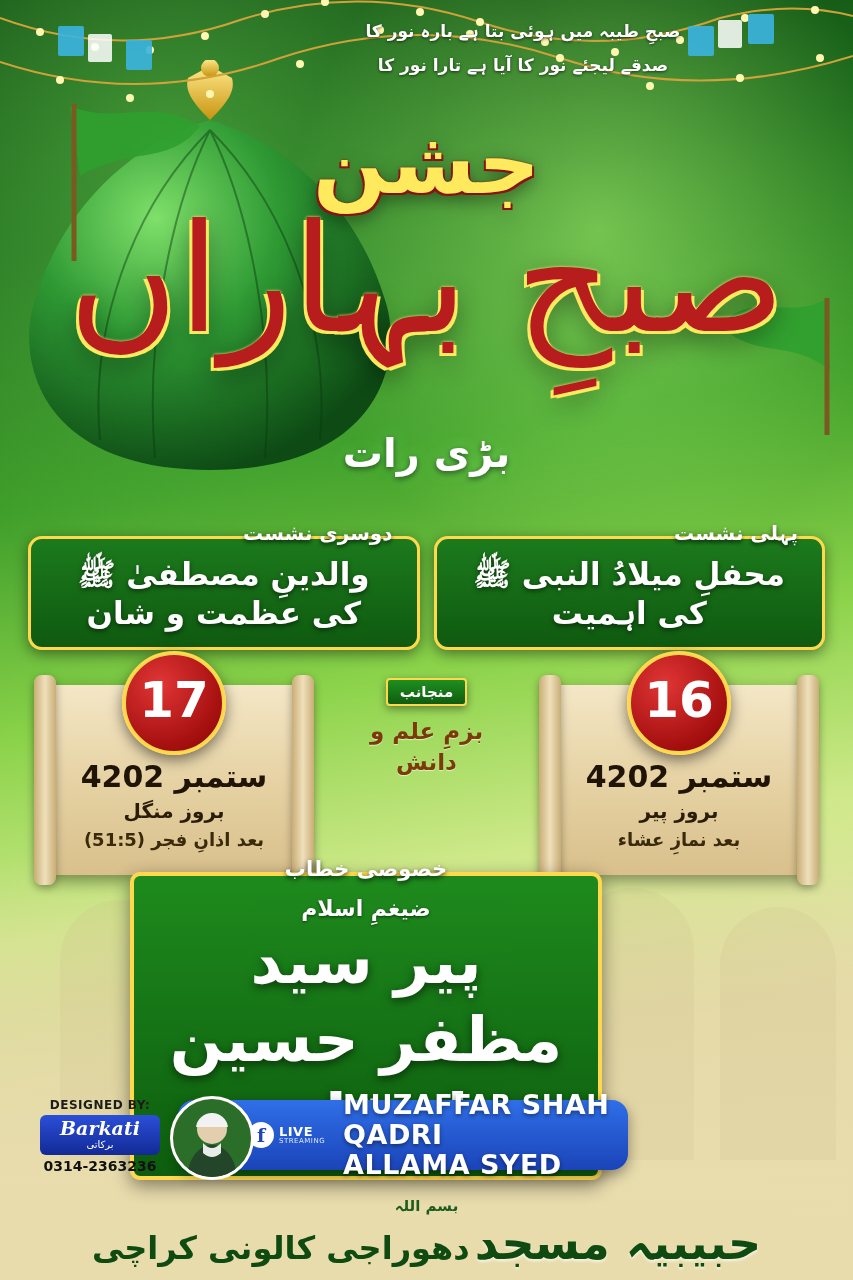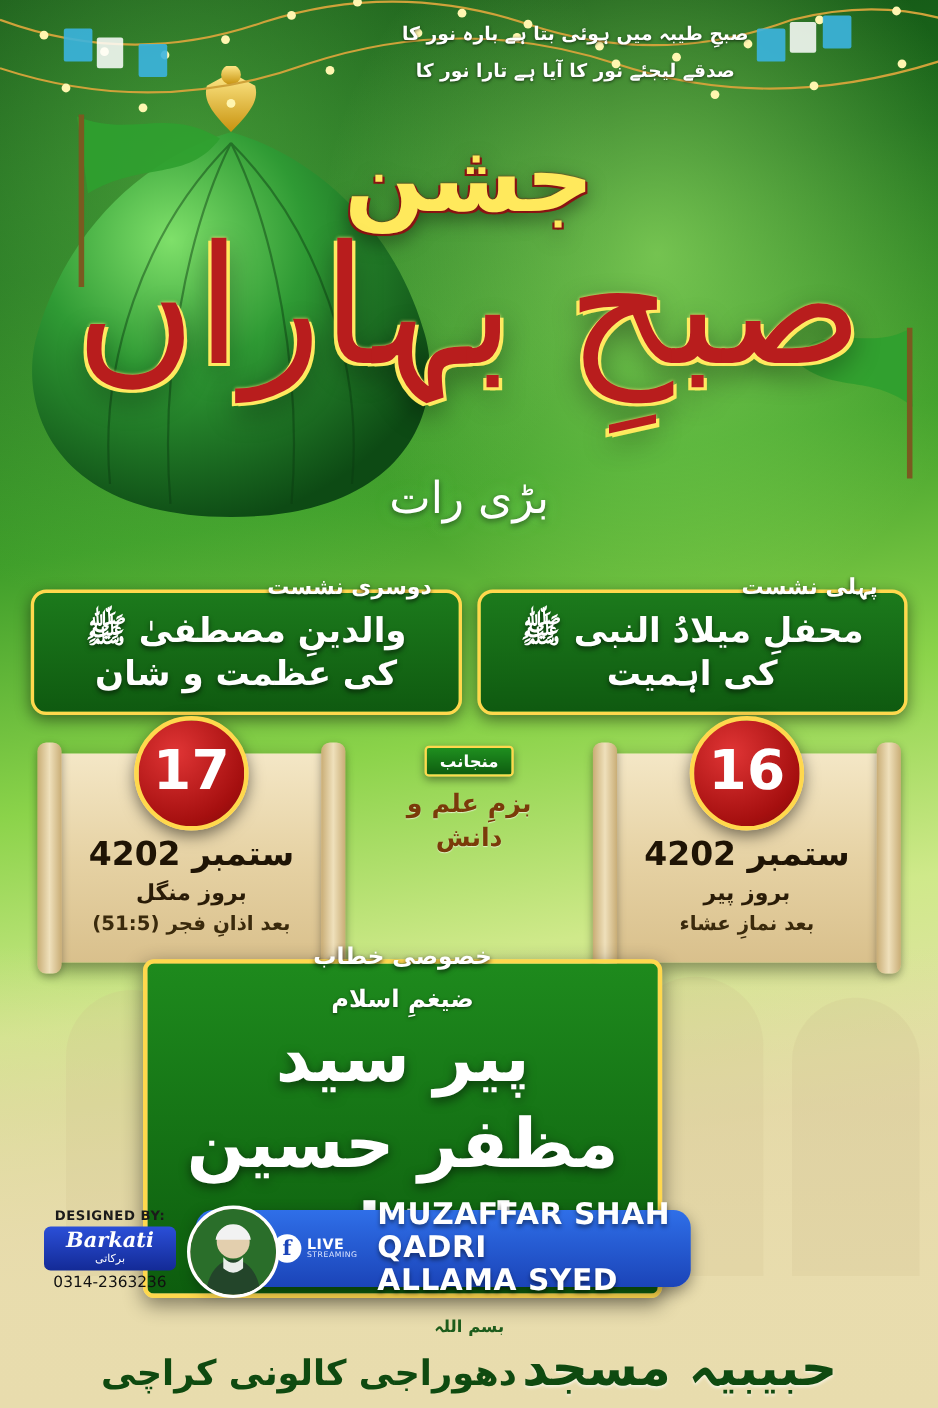--- a/index.html
+++ b/index.html
@@ -113,21 +113,21 @@
       -3px 3px 0 #ffe95c,
       0 10px 26px rgba(0,0,0,0.45);
   }
   .title-bari {
     position: absolute;
     top: 430px;
     left: 0;
     width: 853px;
     text-align: center;
     font-size: 40px;
-    font-weight: normal;
+    font-weight: bold;
     color: #ffffff;
     direction: rtl;
     text-shadow: 0 2px 6px rgba(0,0,0,0.6), 0 0 14px rgba(120,255,120,0.5);
   }
 
   
   .sessions {
     position: absolute;
     top: 500px;
     left: 28px;
@@ -339,21 +339,21 @@
     font-weight: bold;
     line-height: 1.05;
   }
   .designed-logo-sub {
     font-size: 10px;
     direction: rtl;
   }
   .designed-phone {
     margin-top: 3px;
     font-size: 14px;
-    font-weight: normal;
+    font-weight: bold;
     color: #111;
   }
 
   
   .livebar {
     position: absolute;
     left: 178px;
     top: 1100px;
     width: 450px;
     height: 70px;

